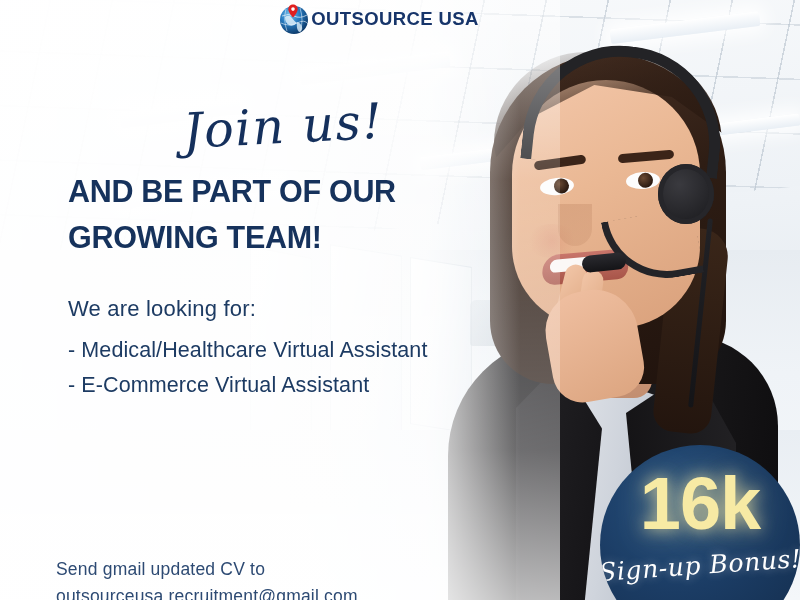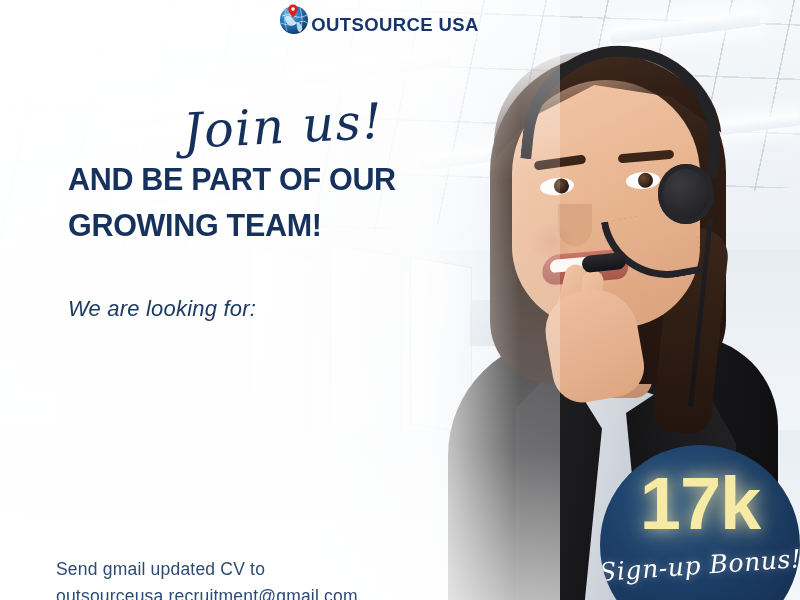--- a/index.html
+++ b/index.html
@@ -54,42 +54,42 @@
     position:absolute;left:0;top:0;width:520px;height:600px;
     background:linear-gradient(90deg,rgba(255,255,255,.96) 0%,rgba(255,255,255,.93) 55%,rgba(255,255,255,.78) 82%,rgba(255,255,255,0) 100%);
   }
   .wash-v{
     position:absolute;left:0;top:0;width:560px;height:600px;
     background:linear-gradient(180deg,rgba(255,255,255,.55) 0%,rgba(255,255,255,.15) 30%,rgba(255,255,255,.35) 75%,rgba(255,255,255,.7) 100%);
   }
 
   
   .logo-bar{position:absolute;left:0;top:0;width:800px;height:38px;display:flex;align-items:center;justify-content:center;}
-  .logo-group{display:flex;align-items:flex-end;transform:translateX(-22px);}
+  .logo-group{display:flex;align-items:center;transform:translateX(-22px);}
   .globe{position:relative;width:34px;height:34px;flex:0 0 34px;}
   .brand{
     font-size:18.5px;font-weight:bold;letter-spacing:.4px;color:#17356a;
     font-family:"Liberation Sans",sans-serif;white-space:nowrap;
   }
 
   
   .script-join{
     position:absolute;left:183px;top:98px;
     font-family:"DejaVu Serif",serif;font-style:italic;font-weight:400;
     font-size:49px;color:#15305c;letter-spacing:1.5px;
     transform:rotate(-3deg);
   }
   .headline{
-    position:absolute;left:68px;top:156px;width:430px;
+    position:absolute;left:68px;top:168px;width:430px;
     font-size:30.5px;font-weight:bold;line-height:1.52;
     letter-spacing:-.3px;color:#16325c;text-transform:uppercase;
   }
   .looking{
     position:absolute;left:68px;top:296px;
-    font-size:22px;color:#1d3b63;letter-spacing:.2px;font-weight:400;font-style:italic;
+    font-size:22px;color:#1d3b63;letter-spacing:.2px;font-weight:400;
   }
   .jobs{position:absolute;left:68px;top:333px;width:470px;}
   .job{font-size:21.5px;color:#1d3b63;line-height:1.62;letter-spacing:.1px;white-space:nowrap;}
 
   .contact{position:absolute;left:56px;top:556px;width:420px;}
   .contact-line{font-size:17.5px;color:#2d4a73;line-height:1.55;letter-spacing:.2px;}
 
   
   .person{position:absolute;left:430px;top:18px;width:370px;height:582px;}
   .torso{
@@ -283,25 +283,27 @@
       </span>
       <span class="brand">OUTSOURCE USA</span>
     </div>
   </div>
 
   <div class="script-join">Join us!</div>
   <div class="headline">AND BE PART OF OUR GROWING TEAM!</div>
 
   <div class="looking">We are looking for:</div>
   <div class="jobs">
+    <div class="job">- Medical/Healthcare Virtual Assistant</div>
+    <div class="job">- E-Commerce Virtual Assistant</div>
   </div>
 
   <div class="contact">
     <div class="contact-line">Send gmail updated CV to</div>
     <div class="contact-line">outsourceusa.recruitment@gmail.com</div>
   </div>
 
   <div class="badge">
-    <div class="badge-value">17k</div>
+    <div class="badge-value">16k</div>
     <div class="badge-sub">Sign-up Bonus!</div>
   </div>
 
 </div>
 
 </body></html>

